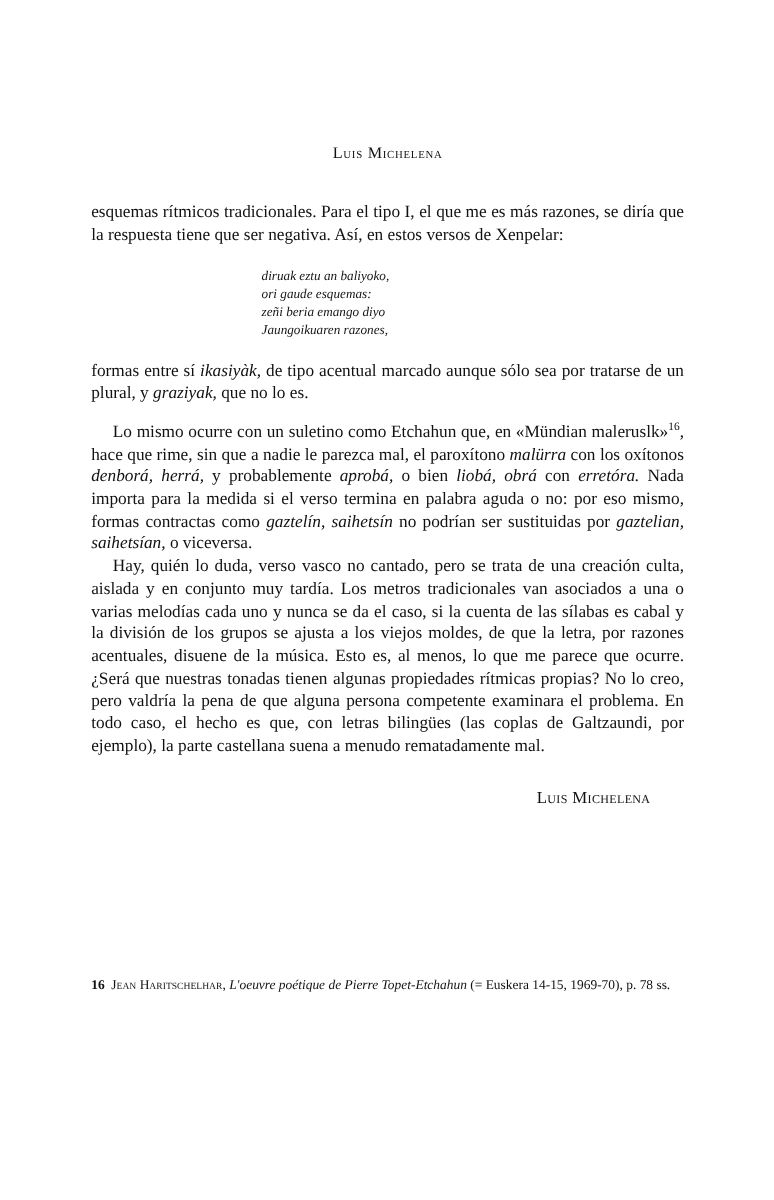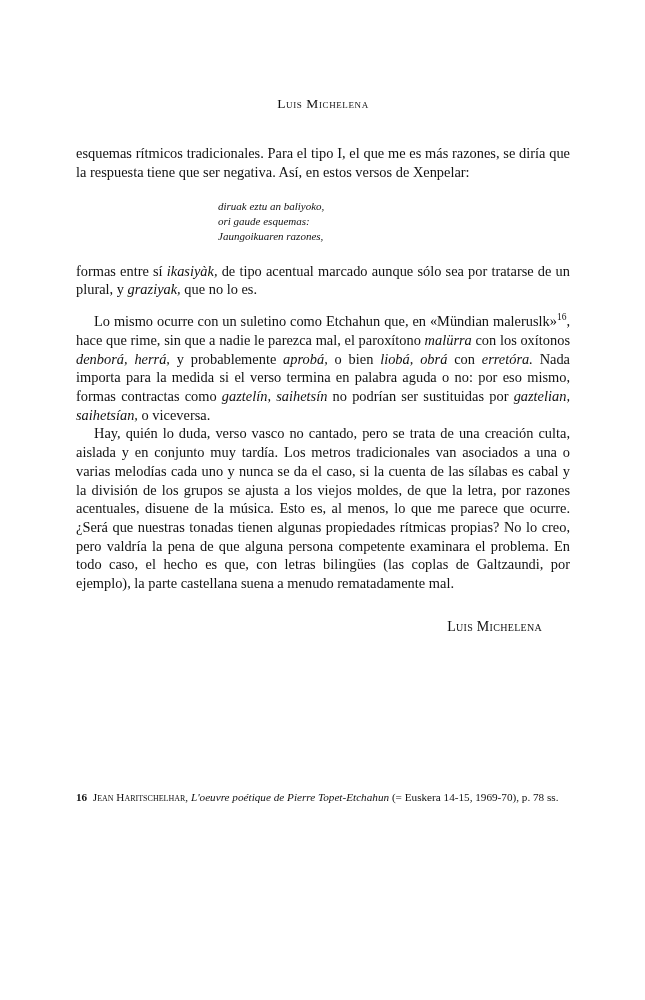--- a/index.html
+++ b/index.html
@@ -13,20 +13,21 @@
     font-family: "Liberation Serif", serif;
     color: #111111;
     overflow: hidden;
   }
   .page {
     position: relative;
     width: 645px;
     height: 861px;
     box-sizing: border-box;
     padding: 0;
+    margin-top: 24px;
   }
   .content {
     position: absolute;
     left: 76px;
     top: 96px;
     width: 494px;
   }
   .running-head {
     text-align: center;
     font-size: 13.5px;
@@ -115,20 +116,21 @@
       <span>Luis Michelena</span>
     </div>
 
     <p class="body-text">
       <span>esquemas rítmicos tradicionales. Para el tipo I, el que me es más razones, se diría que la respuesta tiene que ser negativa. Así, en estos versos de Xenpelar:</span>
     </p>
 
     <div class="verse">
       <div>diruak eztu an baliyoko,</div>
       <div>ori gaude esquemas:</div>
+      <div>zeñi beria emango diyo</div>
       <div>Jaungoikuaren razones,</div>
     </div>
 
     <p class="body-text"><span>formas entre sí </span><i>ikasiyàk,</i><span> de tipo acentual marcado aunque sólo sea por tratarse de un plural, y </span><i>graziyak,</i><span> que no lo es.</span></p>
 
     <p class="body-text indent gap"><span>Lo mismo ocurre con un suletino como Etchahun que, en «Mündian maleruslk»</span><sup>16</sup><span>, hace que rime, sin que a nadie le parezca mal, el paroxítono </span><i>malürra</i><span> con los oxítonos </span><i>denborá, herrá,</i><span> y probablemente </span><i>aprobá,</i><span> o bien </span><i>liobá, obrá</i><span> con </span><i>erretóra.</i><span> Nada importa para la medida si el verso termina en palabra aguda o no: por eso mismo, formas contractas como </span><i>gaztelín, saihetsín</i><span> no podrían ser sustituidas por </span><i>gaztelian, saihetsían,</i><span> o viceversa.</span></p>
 
     <p class="body-text indent"><span>Hay, quién lo duda, verso vasco no cantado, pero se trata de una creación culta, aislada y en conjunto muy tardía. Los metros tradicionales van asociados a una o varias melodías cada uno y nunca se da el caso, si la cuenta de las sílabas es cabal y la división de los grupos se ajusta a los viejos moldes, de que la letra, por razones acentuales, disuene de la música. Esto es, al menos, lo que me parece que ocurre. ¿Será que nuestras tonadas tienen algunas propiedades rítmicas propias? No lo creo, pero valdría la pena de que alguna persona competente examinara el problema. En todo caso, el hecho es que, con letras bilingües (las coplas de Galtzaundi, por ejemplo), la parte castellana suena a menudo rematadamente mal.</span></p>
 
     <div class="signature">

